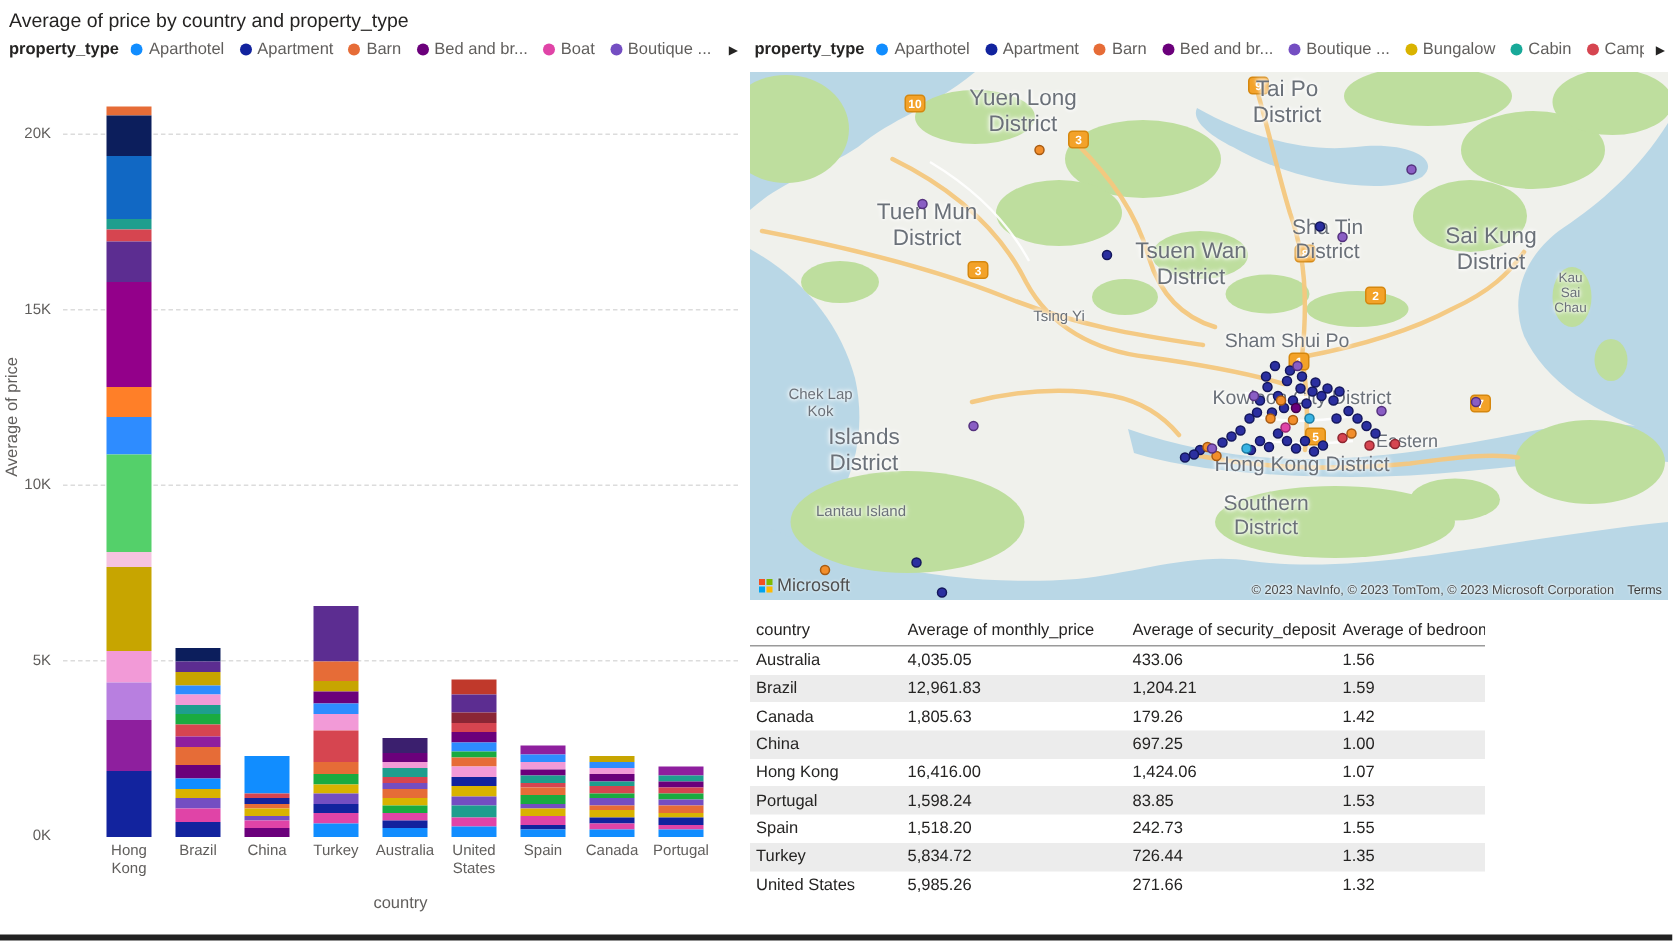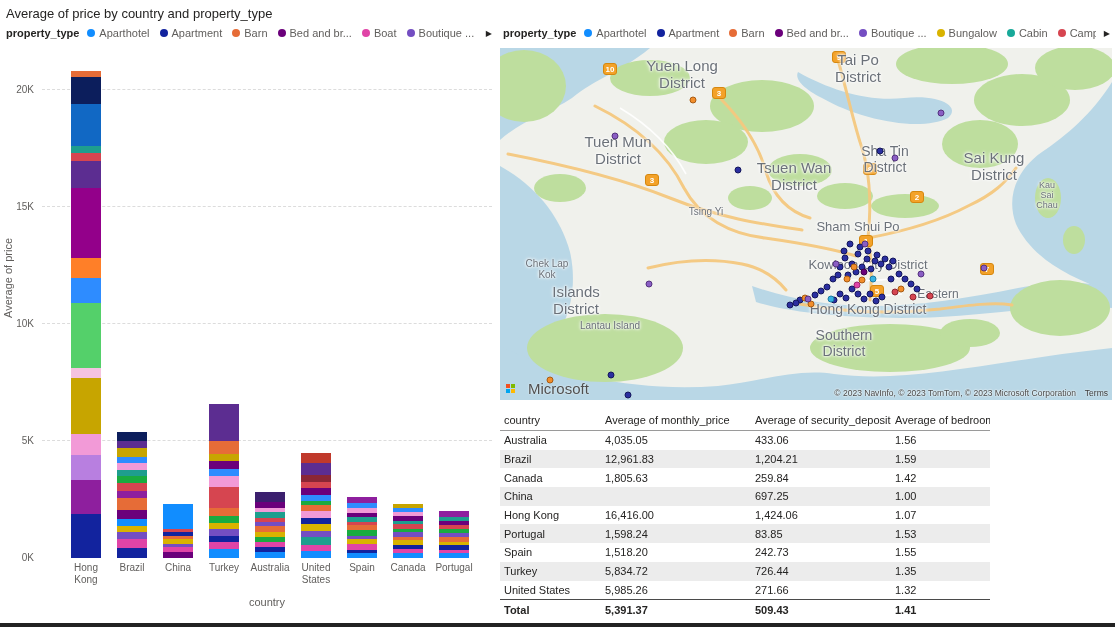--- a/index.html
+++ b/index.html
@@ -33,21 +33,21 @@
   .map-label{position:absolute;transform:translateX(-50%);color:#6b7179;text-align:center;line-height:1.12;
     white-space:pre-line;text-shadow:0 0 2px #fff,0 0 3px #fff,0 0 4px #fff;}
   .shield{position:absolute;width:14px;height:12px;background:#f3a229;border:1px solid #d5870e;border-radius:3px;
     color:#fff;font-size:8px;font-weight:700;display:flex;align-items:center;justify-content:center;
     transform:translate(-50%,-50%);}
   .map-point{position:absolute;width:7px;height:7px;border-radius:50%;border:1.5px solid;transform:translate(-50%,-50%);cursor:pointer;}
   .map-attrib{position:absolute;right:36px;bottom:2px;font-size:8.5px;color:#4a4a4a;
     text-shadow:0 0 2px #fff,0 0 2px #fff;}
   .map-terms{position:absolute;right:4px;bottom:2px;font-size:8.5px;color:#3a3a3a;cursor:pointer;
     text-shadow:0 0 2px #fff;}
-  .map-brand{position:absolute;left:6px;bottom:3px;display:flex;align-items:center;gap:13px;font-size:15px;
+  .map-brand{position:absolute;left:6px;bottom:3px;display:flex;align-items:center;gap:3px;font-size:12px;
     color:#4f4f4f;text-shadow:0 0 2px #fff;}
   .ms-logo{display:grid;grid-template-columns:4px 4px;grid-template-rows:4px 4px;gap:1px;}
   .ms-logo i{display:block;}
   .ms-logo i:nth-child(1){background:#f25022;} .ms-logo i:nth-child(2){background:#7fba00;}
   .ms-logo i:nth-child(3){background:#00a4ef;} .ms-logo i:nth-child(4){background:#ffb900;}
   
   #table{position:absolute;left:3px;top:410px;width:490px;font-size:11px;color:#252423;}
   .trow{display:grid;grid-template-columns:105px 150px 140px 95px;height:18.7px;align-items:center;cursor:default;}
   .trow.alt{background:#ececec;}
   .trow.head{height:21px;border-bottom:1px solid #9a9a9a;cursor:pointer;}
@@ -371,21 +371,21 @@
           <div class="map-label" style="left: 358px; top: 172px; font-size: 13px;">Sham Shui Po</div>
           <div class="map-label" style="left: 368px; top: 210px; font-size: 13px;">Kowloon City District</div>
           <div class="map-label" style="left: 438px; top: 240px; font-size: 12px;">Eastern</div>
           <div class="map-label" style="left: 368px; top: 254px; font-size: 14px;">Hong Kong District</div>
           <div class="map-label" style="left: 344px; top: 280px; font-size: 14px;">Southern
 District</div>
           <div class="map-label" style="left: 76px; top: 236px; font-size: 15px;">Islands
 District</div>
           <div class="map-label" style="left: 47px; top: 210px; font-size: 10px;">Chek Lap
 Kok</div>
-          <div class="map-label" style="left: 74px; top: 272px; font-size: 10px; margin-left: 36px;">Lantau Island</div>
+          <div class="map-label" style="left: 74px; top: 288px; font-size: 10px;">Lantau Island</div>
           <div class="map-point" style="left: 115px; top: 88px; background: rgb(138, 94, 196); border-color: rgb(84, 49, 126);"></div>
           <div class="map-point" style="left: 193px; top: 52px; background: rgb(242, 142, 43); border-color: rgb(168, 91, 18);"></div>
           <div class="map-point" style="left: 441px; top: 65px; background: rgb(138, 94, 196); border-color: rgb(84, 49, 126);"></div>
           <div class="map-point" style="left: 380px; top: 103px; background: rgb(43, 47, 160); border-color: rgb(20, 23, 92);"></div>
           <div class="map-point" style="left: 395px; top: 110px; background: rgb(138, 94, 196); border-color: rgb(84, 49, 126);"></div>
           <div class="map-point" style="left: 238px; top: 122px; background: rgb(43, 47, 160); border-color: rgb(20, 23, 92);"></div>
           <div class="map-point" style="left: 149px; top: 236px; background: rgb(138, 94, 196); border-color: rgb(84, 49, 126);"></div>
           <div class="map-point" style="left: 484px; top: 220px; background: rgb(138, 94, 196); border-color: rgb(84, 49, 126);"></div>
           <div class="map-point" style="left: 430px; top: 248px; background: rgb(214, 69, 80); border-color: rgb(142, 37, 48);"></div>
           <div class="map-point" style="left: 50px; top: 332px; background: rgb(242, 142, 43); border-color: rgb(168, 91, 18);"></div>
@@ -478,21 +478,21 @@
           </div>
           <div class="trow alt">
             <div class="cell">Brazil</div>
             <div class="cell num">12,961.83</div>
             <div class="cell num">1,204.21</div>
             <div class="cell num">1.59</div>
           </div>
           <div class="trow">
             <div class="cell">Canada</div>
             <div class="cell num">1,805.63</div>
-            <div class="cell num">259.84</div>
+            <div class="cell num">179.26</div>
             <div class="cell num">1.42</div>
           </div>
           <div class="trow alt">
             <div class="cell">China</div>
             <div class="cell num"></div>
             <div class="cell num">697.25</div>
             <div class="cell num">1.00</div>
           </div>
           <div class="trow">
             <div class="cell">Hong Kong</div>
@@ -518,23 +518,17 @@
             <div class="cell num">726.44</div>
             <div class="cell num">1.35</div>
           </div>
           <div class="trow">
             <div class="cell">United States</div>
             <div class="cell num">5,985.26</div>
             <div class="cell num">271.66</div>
             <div class="cell num">1.32</div>
           </div>
         </div>
-      <div class="trow total" id="trow-total">
-          <div class="cell">Total</div>
-          <div class="cell num">5,391.37</div>
-          <div class="cell num">509.43</div>
-          <div class="cell num">1.41</div>
-        </div>
     </div>
   </section>
 
   <div id="bottom-bar"></div>
 </div>
 
 </body></html>

